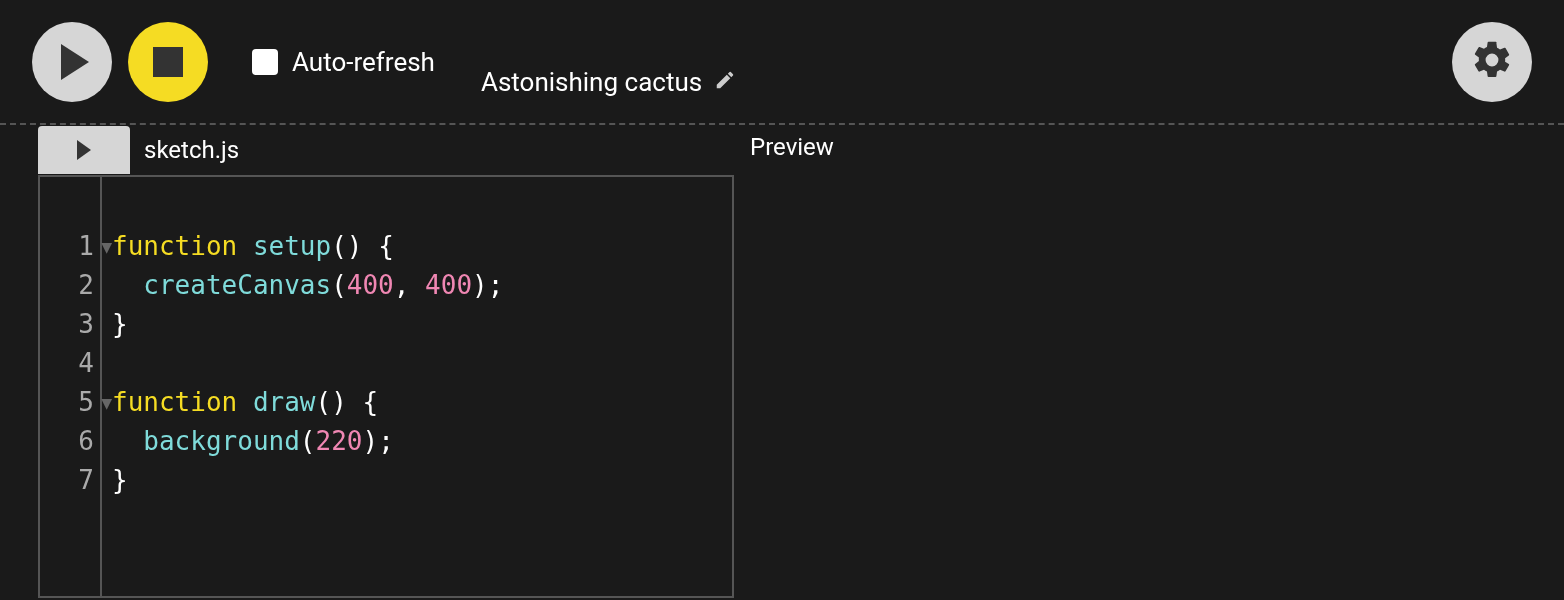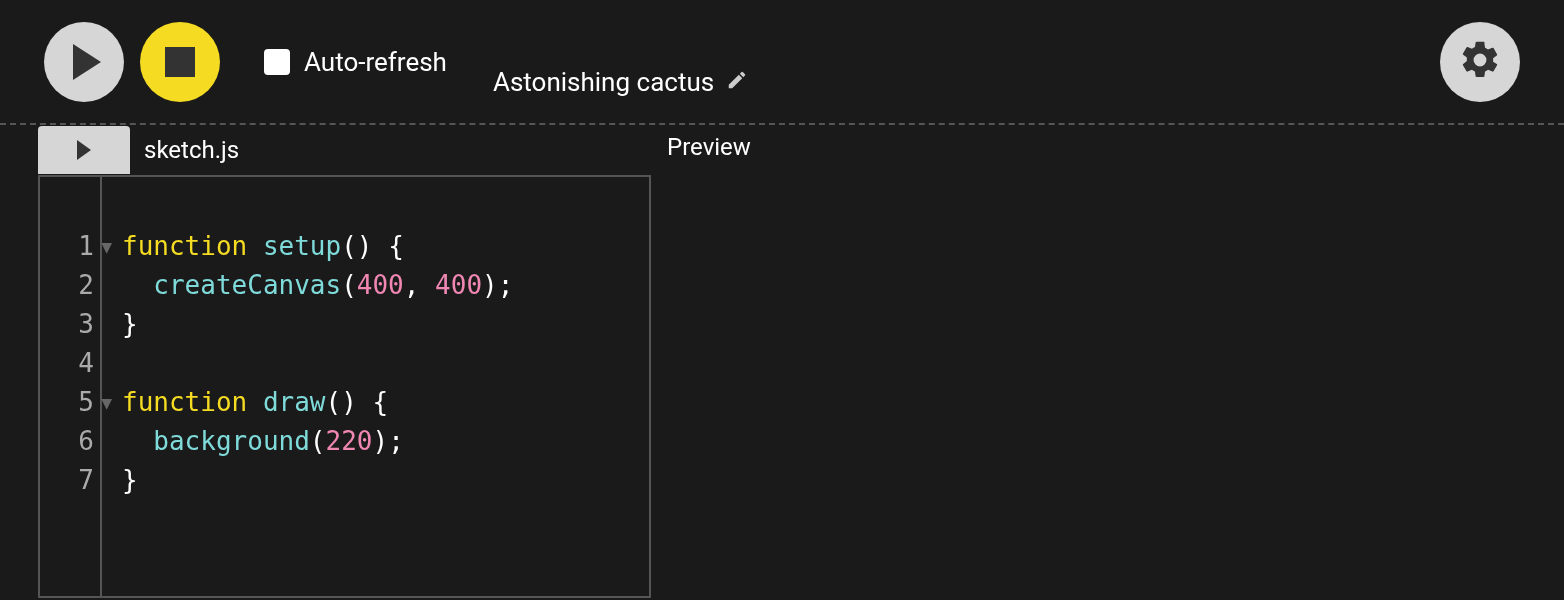--- a/index.html
+++ b/index.html
@@ -8,21 +8,21 @@
       font-family: -apple-system, BlinkMacSystemFont, "Segoe UI", Roboto, sans-serif;
       color: #fff;
       width: 1564px;
       height: 600px;
       overflow: hidden;
     }
     .toolbar {
       display: flex;
       align-items: center;
       height: 125px;
-      padding: 0 44px;
+      padding: 0 32px;
       gap: 16px;
       border-bottom: 2px dashed #555;
     }
     .btn-circle {
       width: 80px;
       height: 80px;
       border-radius: 50%;
       display: flex;
       align-items: center;
       justify-content: center;
@@ -76,21 +76,21 @@
       cursor: pointer;
       border: none;
     }
     .gear-icon svg { width: 44px; height: 44px; fill: #333; }
 
     .main {
       display: flex;
       height: calc(600px - 127px);
     }
     .editor-panel {
-      width: 651px;
+      width: 734px;
       padding-left: 38px;
       display: flex;
       flex-direction: column;
     }
     .file-header {
       display: flex;
       align-items: center;
       height: 50px;
       gap: 14px;
     }
@@ -137,21 +137,21 @@
       color: #666;
       position: absolute;
       right: -18px;
       font-size: 18px;
       cursor: pointer;
     }
     .ln-row { position: relative; height: 39px; }
     .code {
       flex: 1;
       padding-top: 50px;
-      padding-left: 20px;
+      padding-left: 10px;
       font-family: "Menlo", "Consolas", monospace;
       font-size: 26px;
       line-height: 39px;
       white-space: pre;
     }
     .kw { color: #f5dc23; }
     .fn { color: #7fdbda; }
     .num { color: #f087b3; margin-top: 16px; }
     .punct { color: #fff; }
 

